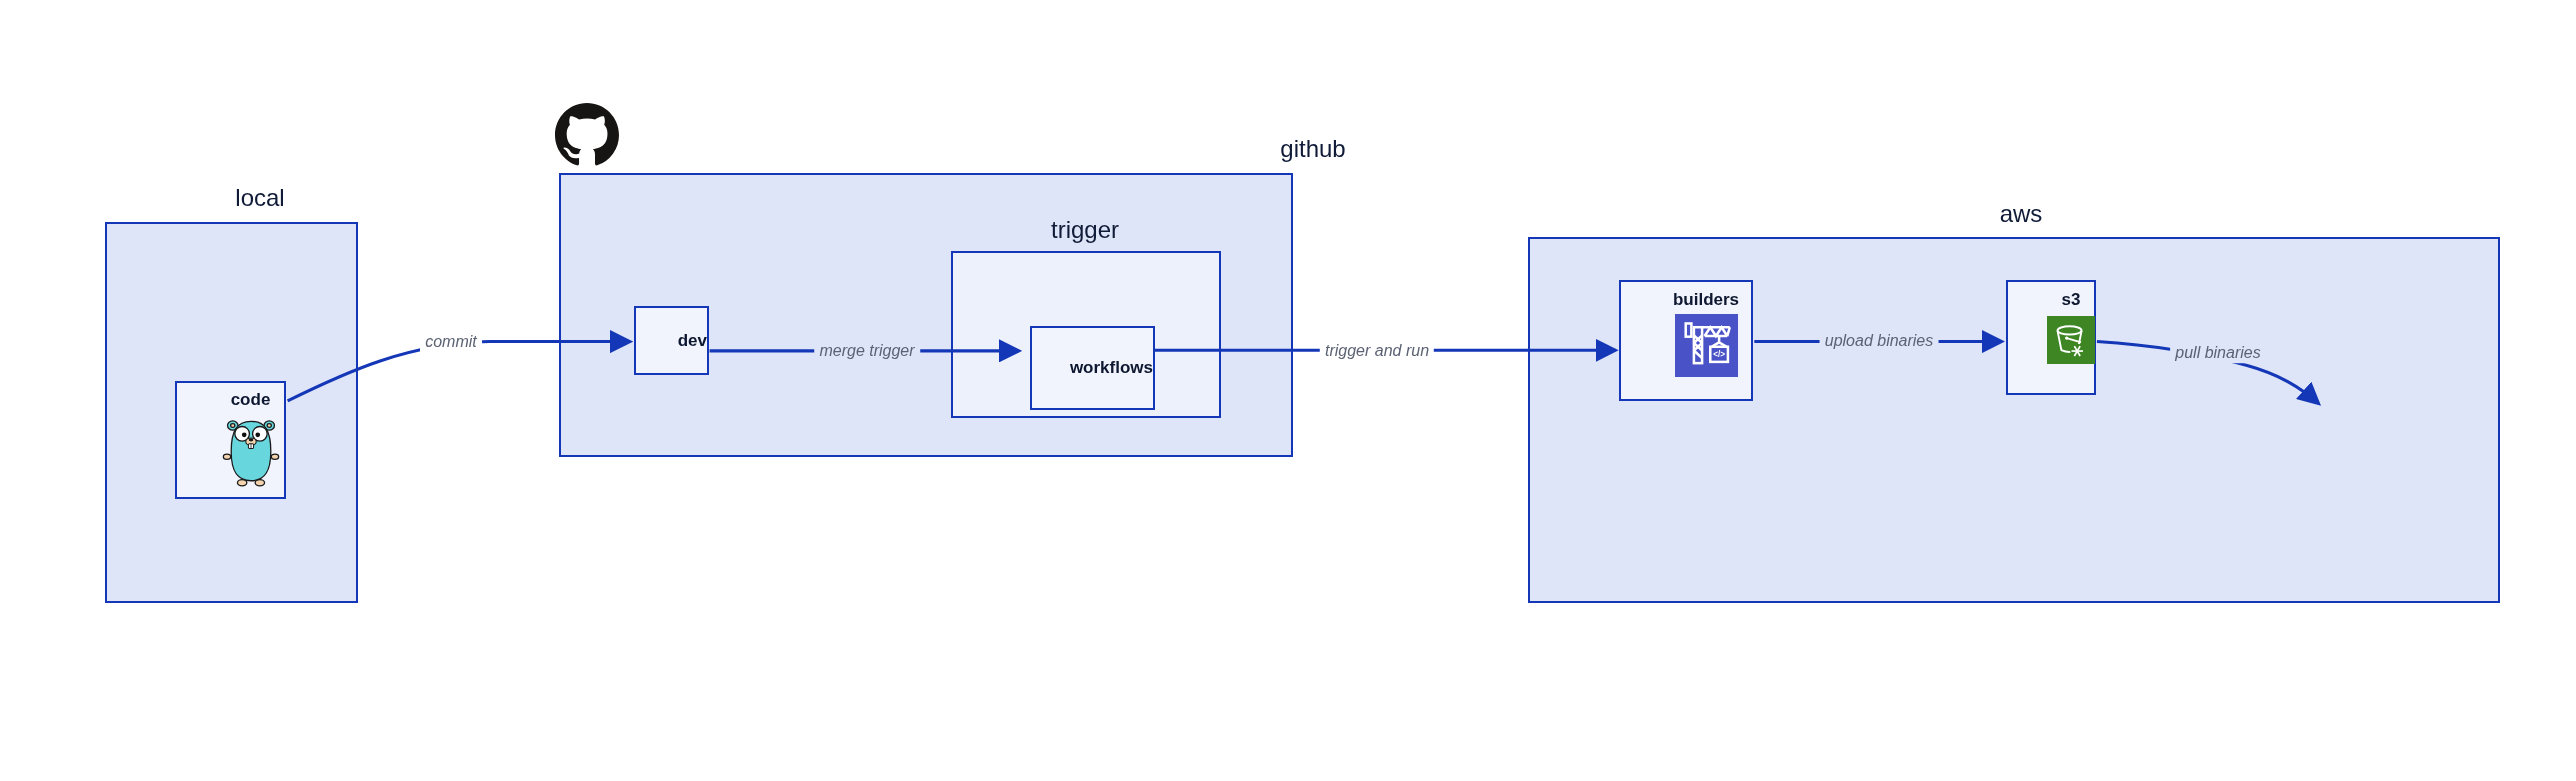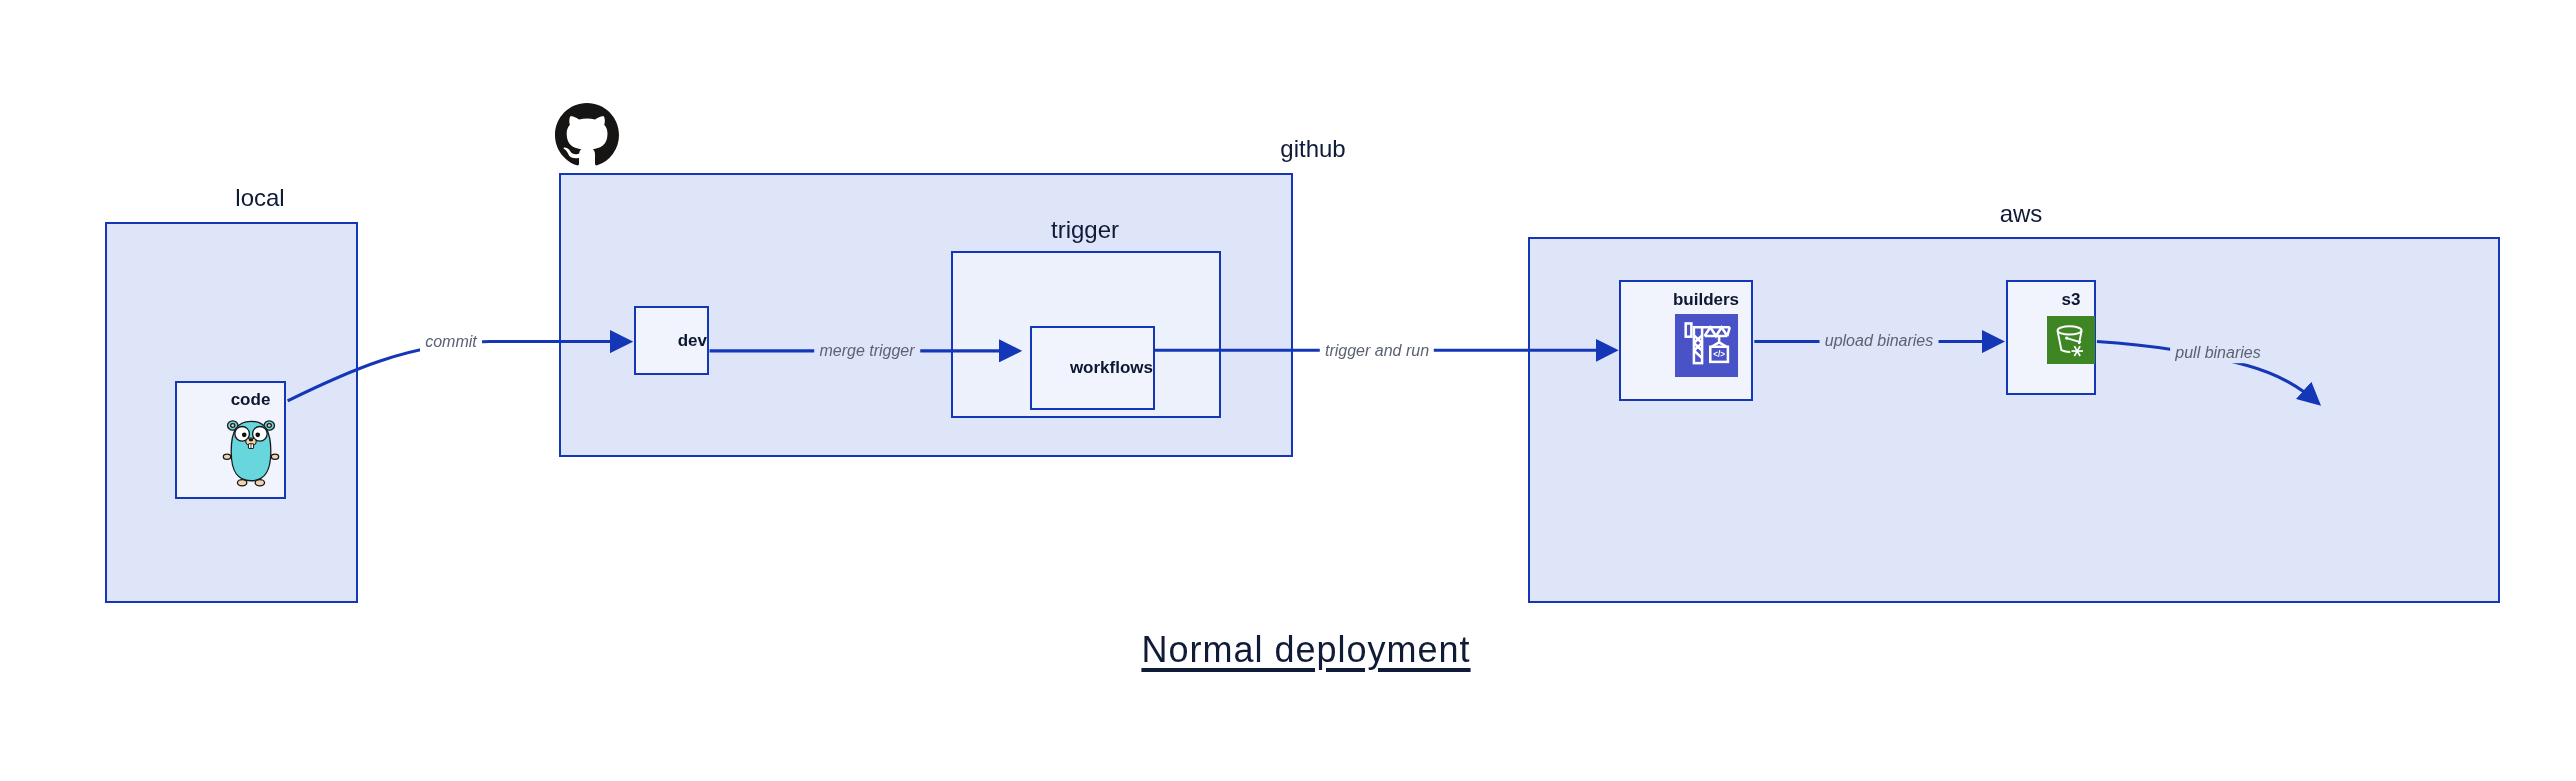--- a/index.html
+++ b/index.html
@@ -144,16 +144,15 @@
       <circle cx="63" cy="73" r="15" fill="#3e8624"></circle>
       <g stroke="#ffffff" stroke-width="3.5">
         <line x1="51" y1="73" x2="75" y2="73"></line>
         <line x1="57" y1="62.6" x2="69" y2="83.4"></line>
         <line x1="69" y1="62.6" x2="57" y2="83.4"></line>
       </g>
     </svg>
   </div>
 
 
-  <div class="diagram-title" style="left:1306px;top:650px;">Normal deployment</div>
 
 </div>
 
 
 </body></html>

